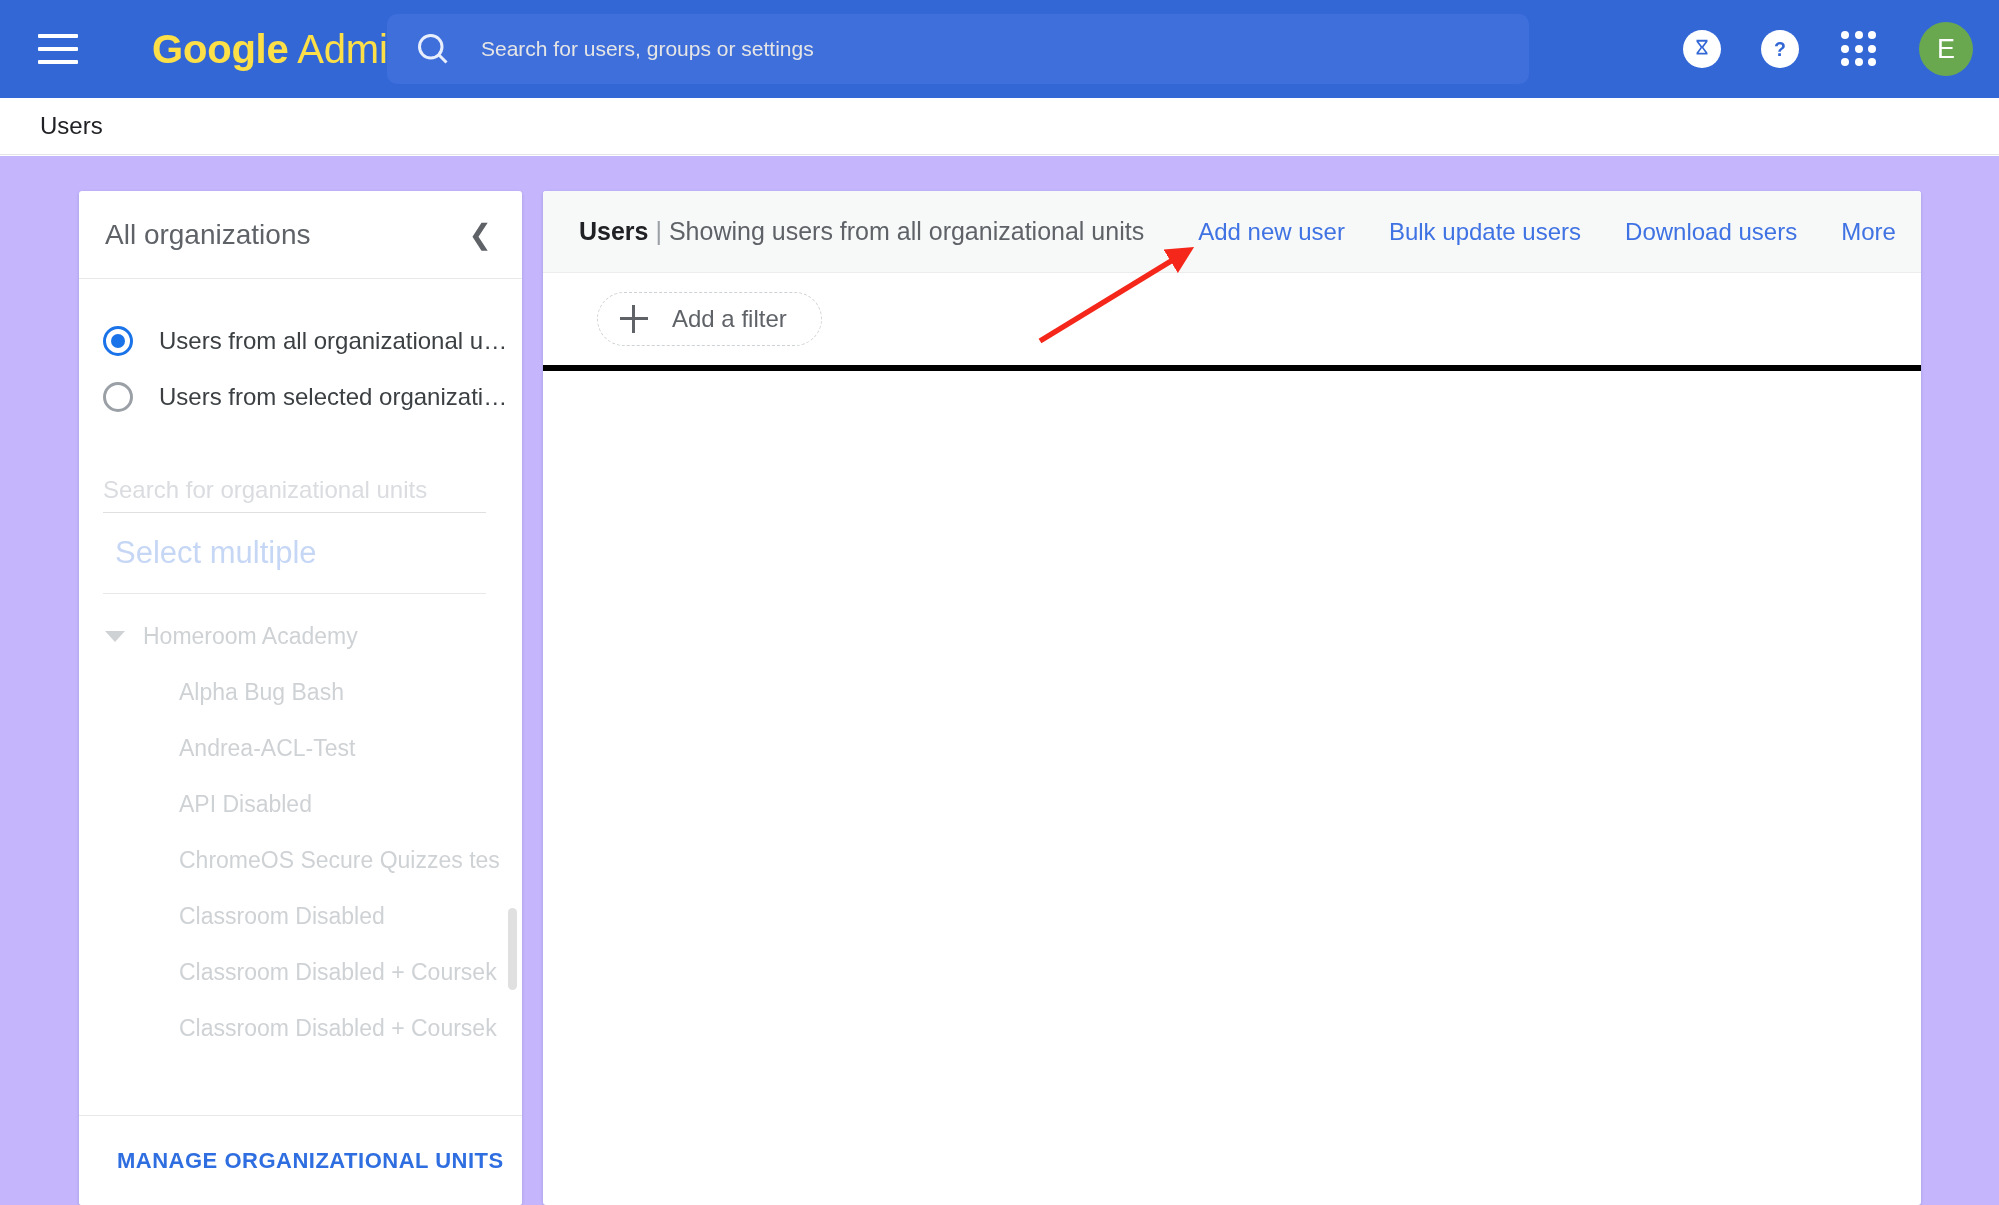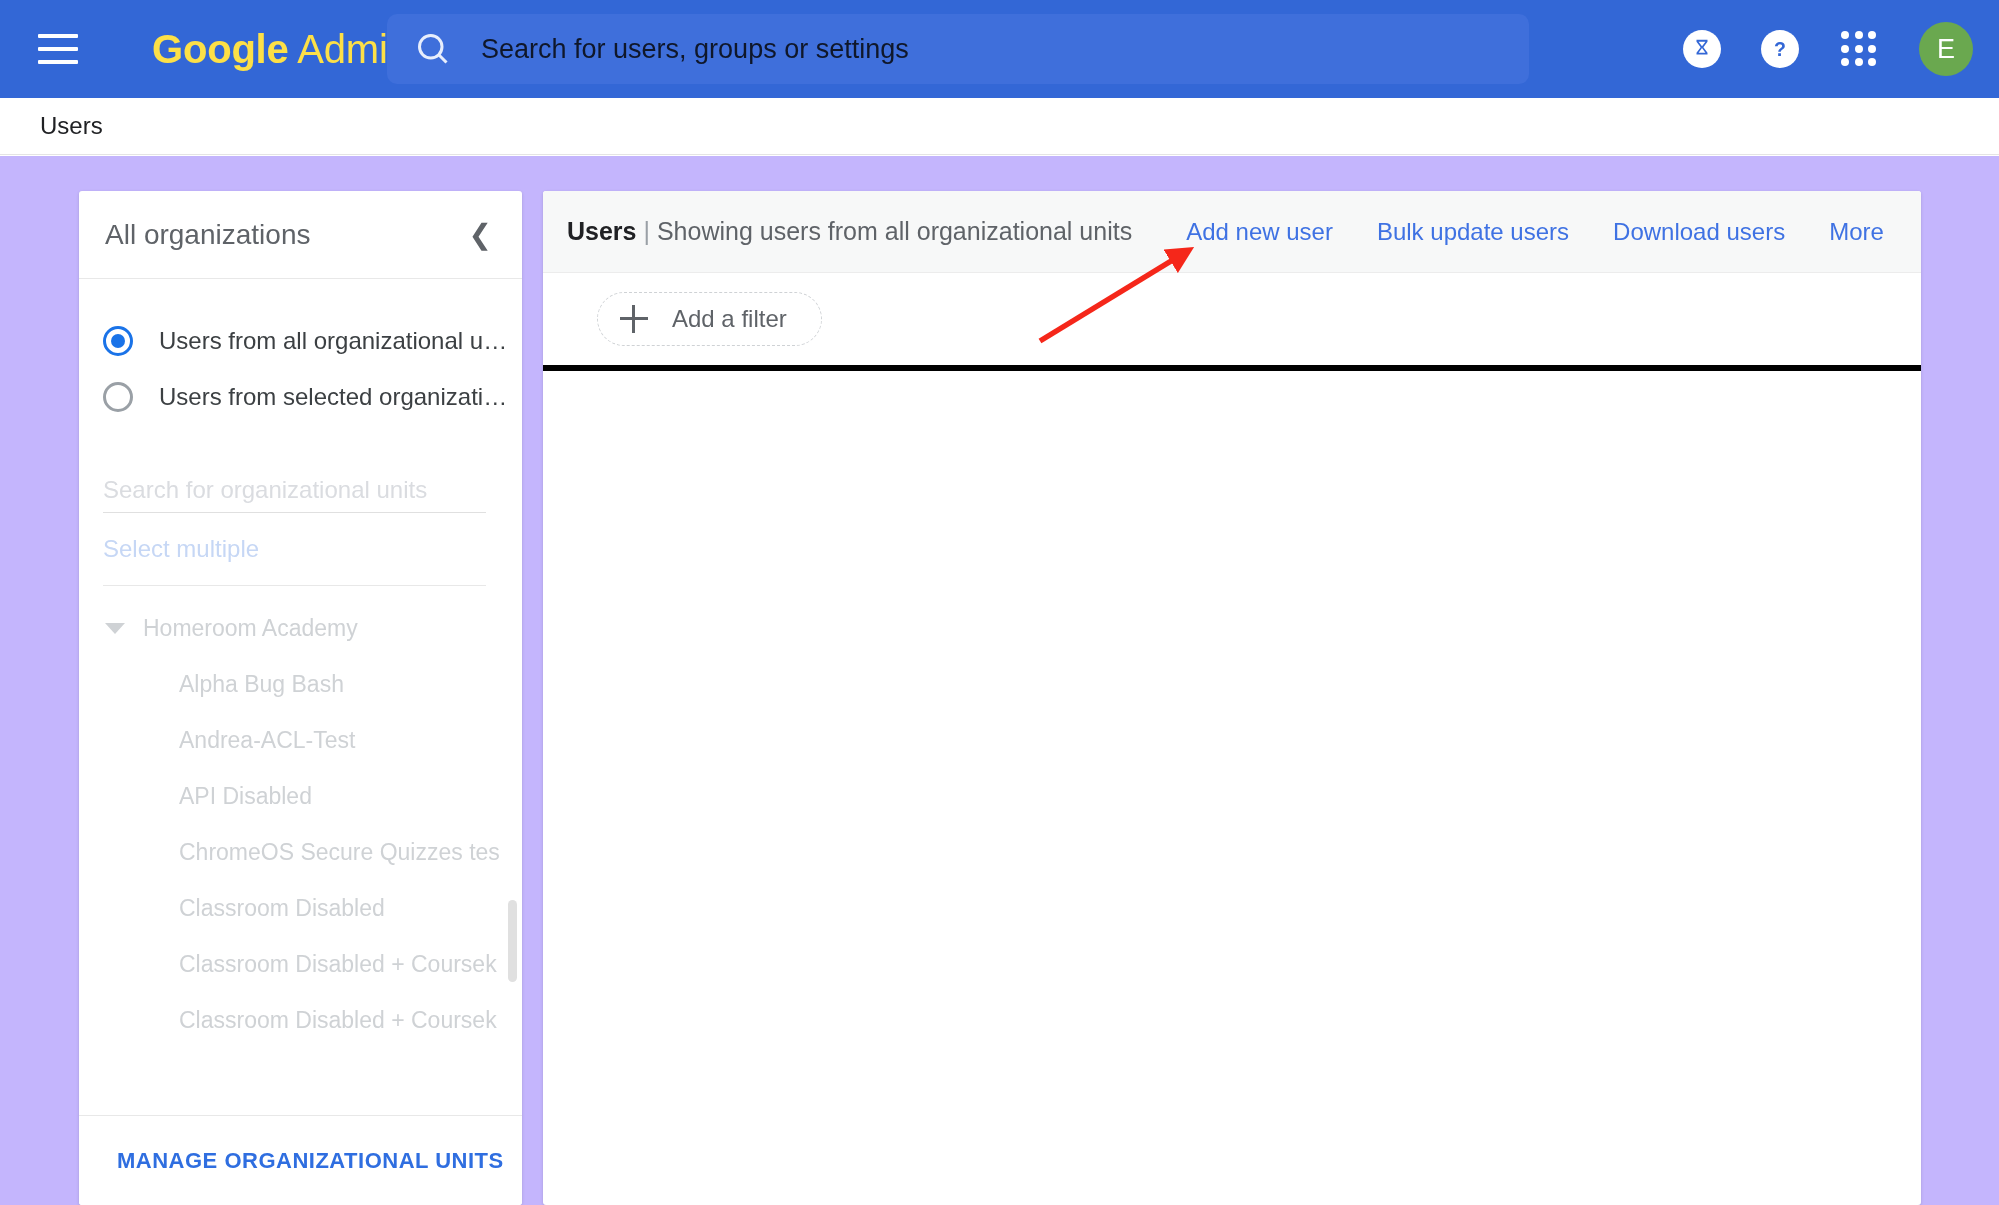--- a/index.html
+++ b/index.html
@@ -29,21 +29,21 @@
   .brand b { font-weight: 700; }
   .brand i { font-style: normal; font-weight: 400; }
 
   .searchbox {
     position: absolute; left: 387px; top: 14px; width: 1142px; height: 70px;
     background: #3f6fdb; border-radius: 10px;
     display: flex; align-items: center; cursor: text;
   }
   .searchbox .s-icon { margin-left: 28px; width: 36px; height: 36px; flex: 0 0 auto; }
   .searchbox .s-text {
-    margin-left: 30px; color: #0f172a; font-size: 27px; white-space: nowrap;
+    margin-left: 30px; color: #e5e5e5; font-size: 21px; white-space: nowrap;
   }
 
   .abar-right { position: absolute; right: 26px; top: 0; height: 98px; display: flex; align-items: center; }
   .circ-icon {
     width: 38px; height: 38px; border-radius: 50%; background: #ffffff;
     display: flex; align-items: center; justify-content: center;
     color: #3367d6; margin-right: 40px; cursor: pointer; flex: 0 0 auto;
   }
   .grid-icon {
     width: 40px; height: 40px; margin-right: 40px; cursor: pointer;
@@ -102,21 +102,21 @@
     overflow: hidden; text-overflow: ellipsis;
   }
 
   .ou-search {
     margin: 36px 36px 0 24px; height: 52px;
     border-bottom: 1px solid #e0e0e0; display: flex; align-items: flex-end;
     padding-bottom: 8px;
   }
   .ou-search span { font-size: 24px; color: #dadce0; }
   .select-multiple {
-    margin: 22px 0 0 24px; font-size: 24px; color: #c6d7f5; cursor: pointer; display: inline-block;
+    margin: 22px 0 0 36px; font-size: 31px; color: #c6d7f5; cursor: pointer; display: inline-block;
   }
   .sm-divider { margin: 22px 36px 0 24px; border-bottom: 1px solid #e8e8e8; }
 
   .outree { position: relative; margin-top: 14px; height: 652px; overflow: hidden; }
   .ou-item {
     height: 56px; display: flex; align-items: center;
     font-size: 23px; color: #cfd2d5; white-space: nowrap; cursor: pointer;
   }
   .ou-item .caret {
     width: 0; height: 0; margin: 0 18px 0 26px; flex: 0 0 auto;
@@ -142,21 +142,21 @@
 
   
   .maincard {
     position: absolute; left: 543px; top: 35px; width: 1378px; height: 1014px;
     background: #ffffff; border-radius: 3px;
     box-shadow: 0 1px 3px rgba(60,64,67,.22);
     overflow: hidden;
   }
   .main-head {
     height: 82px; background: #f7f8f8; display: flex; align-items: center;
-    padding-left: 24px; border-bottom: 1px solid #ececec;
+    padding-left: 36px; border-bottom: 1px solid #ececec;
   }
   .main-title { font-size: 25px; color: #3c4043; white-space: nowrap; }
   .main-title b { font-weight: 700; color: #202124; }
   .main-title .sep { color: #9aa0a6; font-weight: 400; }
   .main-title .sub { color: #5f6368; font-weight: 400; }
   .head-actions { display: flex; align-items: center; margin-left: 54px; }
   .head-link {
     font-size: 24px; color: #3f72e3; margin-right: 44px; white-space: nowrap; cursor: pointer;
   }
   .head-link.more { margin-right: 0; display: flex; align-items: center; }

